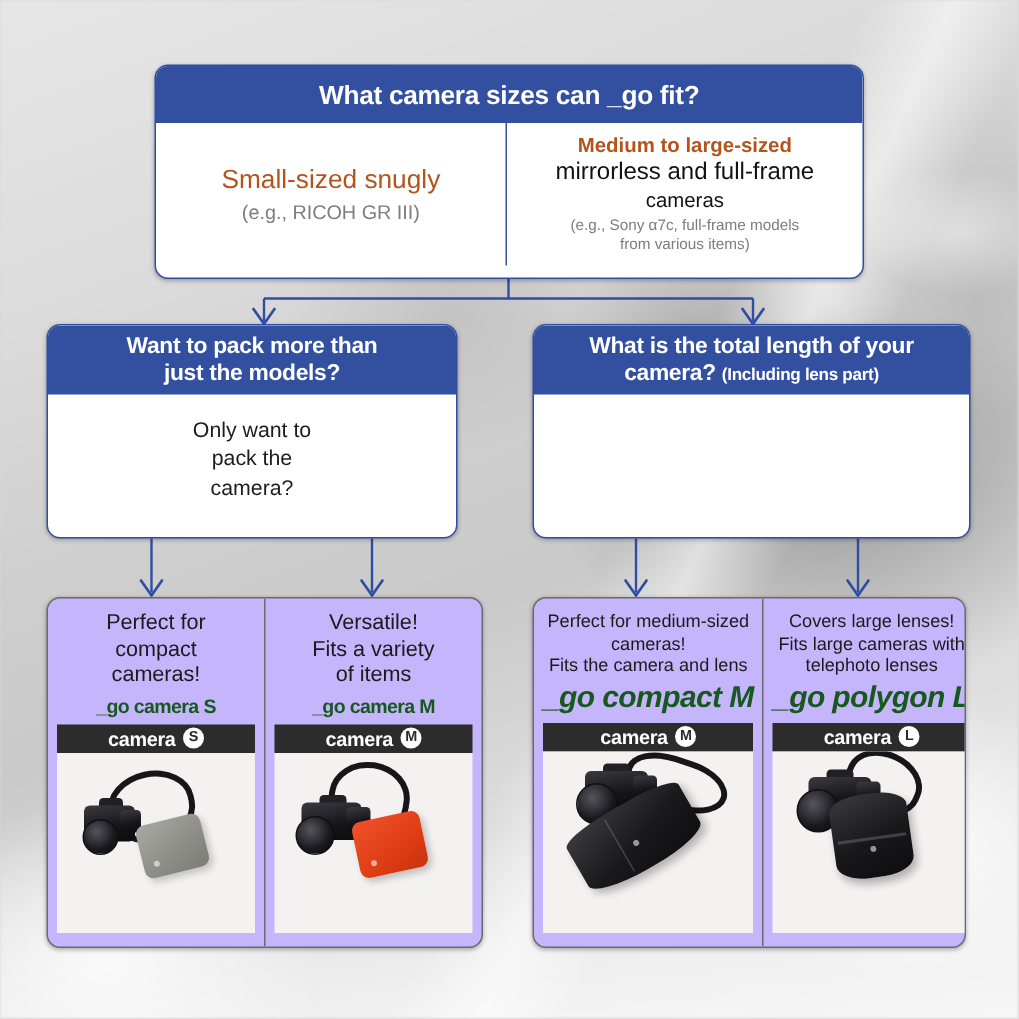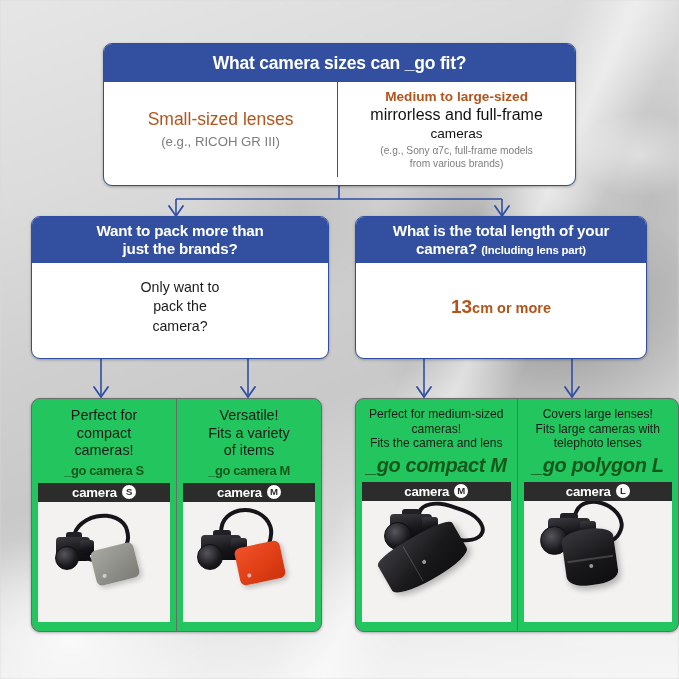--- a/index.html
+++ b/index.html
@@ -73,21 +73,21 @@
   .q2 .body{height:88px;}
   .q2 .cell{font-size:14.2px;line-height:1.35;color:#1c1c1c;}
   .q2 .head .sub{font-size:11.4px;font-weight:bold;}
 
   .price{font-size:19px;font-weight:bold;color:#b2541c;}
   .price .u{font-size:14.5px;}
 
   
   .result{
     position:absolute;
-    background:#22c55e;
+    background:#c4b5fd;
     border:1.5px solid #6b6b6b;
     border-radius:9px;
     box-shadow:0 1px 3px rgba(0,0,0,.3);
     display:flex;
     overflow:hidden;
     box-sizing:border-box;
   }
   .result .col{
     flex:1;box-sizing:border-box;
     padding:8px 6px 9px;
@@ -169,38 +169,38 @@
       <path d="M241,387 L248,397 L255,387"></path>
       <path d="M417,387 L424,397 L431,387"></path>
       <path d="M565,387 L572,397 L579,387"></path>
     </g>
   </svg>
 
   <div class="node q1" style="left:103px;top:43px;width:473px;height:143px;">
     <div class="head">What camera sizes can _go fit?</div>
     <div class="body">
       <div class="cell" style="flex:0 0 49.5%;">
-        <div class="lbl-big t-orange">Small-sized lenses</div>
+        <div class="lbl-big t-orange">Small-sized snugly</div>
         <div class="lbl-mid t-gray" style="margin-top:4px;">(e.g., RICOH GR III)</div>
       </div>
       <div class="cell">
         <div class="lbl-mid t-orange" style="font-weight:bold;font-size:13.6px;">Medium to large-sized</div>
         <div class="lbl-mid" style="color:#121212;font-size:16px;">mirrorless and full-frame</div>
         <div class="lbl-mid" style="color:#121212;font-size:13.6px;">cameras</div>
         <div class="lbl-sm t-gray" style="margin-top:3px;">(e.g., Sony α7c, full-frame models</div>
-        <div class="lbl-sm t-gray">from various brands)</div>
-      </div>
-    </div>
-  </div>
-
-  <div class="node q2" style="left:31px;top:216px;width:298px;height:143px;">
+        <div class="lbl-sm t-gray">from various items)</div>
+      </div>
+    </div>
+  </div>
+
+  <div class="node q2" style="left:31px;top:216px;width:274px;height:143px;">
     <div class="head">
       <div>
         <div>Want to pack more than</div>
-        <div>just the brands?</div>
+        <div>just the models?</div>
       </div>
     </div>
     <div class="body">
       <div class="cell">
         <span style="white-space:pre-line;">Only want to
 pack the
 camera?</span>
       </div>
     </div>
   </div>
@@ -209,25 +209,20 @@
     <div class="head">
       <div>
         <div>What is the total length of your</div>
         <div>
           <span>camera?</span>
           <span class="sub">(Including lens part)</span>
         </div>
       </div>
     </div>
     <div class="body">
-      <div class="cell">
-        <div class="price">
-          <span>13</span><span class="u">cm or more</span>
-        </div>
-      </div>
     </div>
   </div>
 
   <div class="result" style="left:31px;top:398px;width:291px;height:234px;">
 
     <div class="col">
       <div class="blurb">
         <div>Perfect for</div>
         <div>compact</div>
         <div>cameras!</div>
@@ -270,21 +265,21 @@
           <div class="lens" style="left:4px;top:32px;width:24px;height:24px;"></div>
           <div class="body-b" style="left:38px;top:26px;width:16px;height:16px;border-radius:3px;"></div>
         </div>
         <div class="pouch flat" style="left:54px;top:42px;width:46px;height:38px;background:linear-gradient(150deg,#f0522a,#df3d14 60%,#c8330e);transform:rotate(-12deg);box-shadow:2px 3px 5px rgba(0,0,0,.22);">
           <div class="dot" style="left:8px;bottom:7px;background:rgba(255,255,255,.6);"></div>
         </div>
       </div>
     </div>
   </div>
 
-  <div class="result" style="left:355px;top:398px;width:324px;height:234px;">
+  <div class="result" style="left:355px;top:398px;width:289px;height:234px;">
 
     <div class="col">
       <div class="blurb small">
         <div>Perfect for medium-sized</div>
         <div>cameras!</div>
         <div>Fits the camera and lens</div>
       </div>
       <div class="pname wide">_go compact M</div>
       <div class="banner">
         <span>camera</span>

